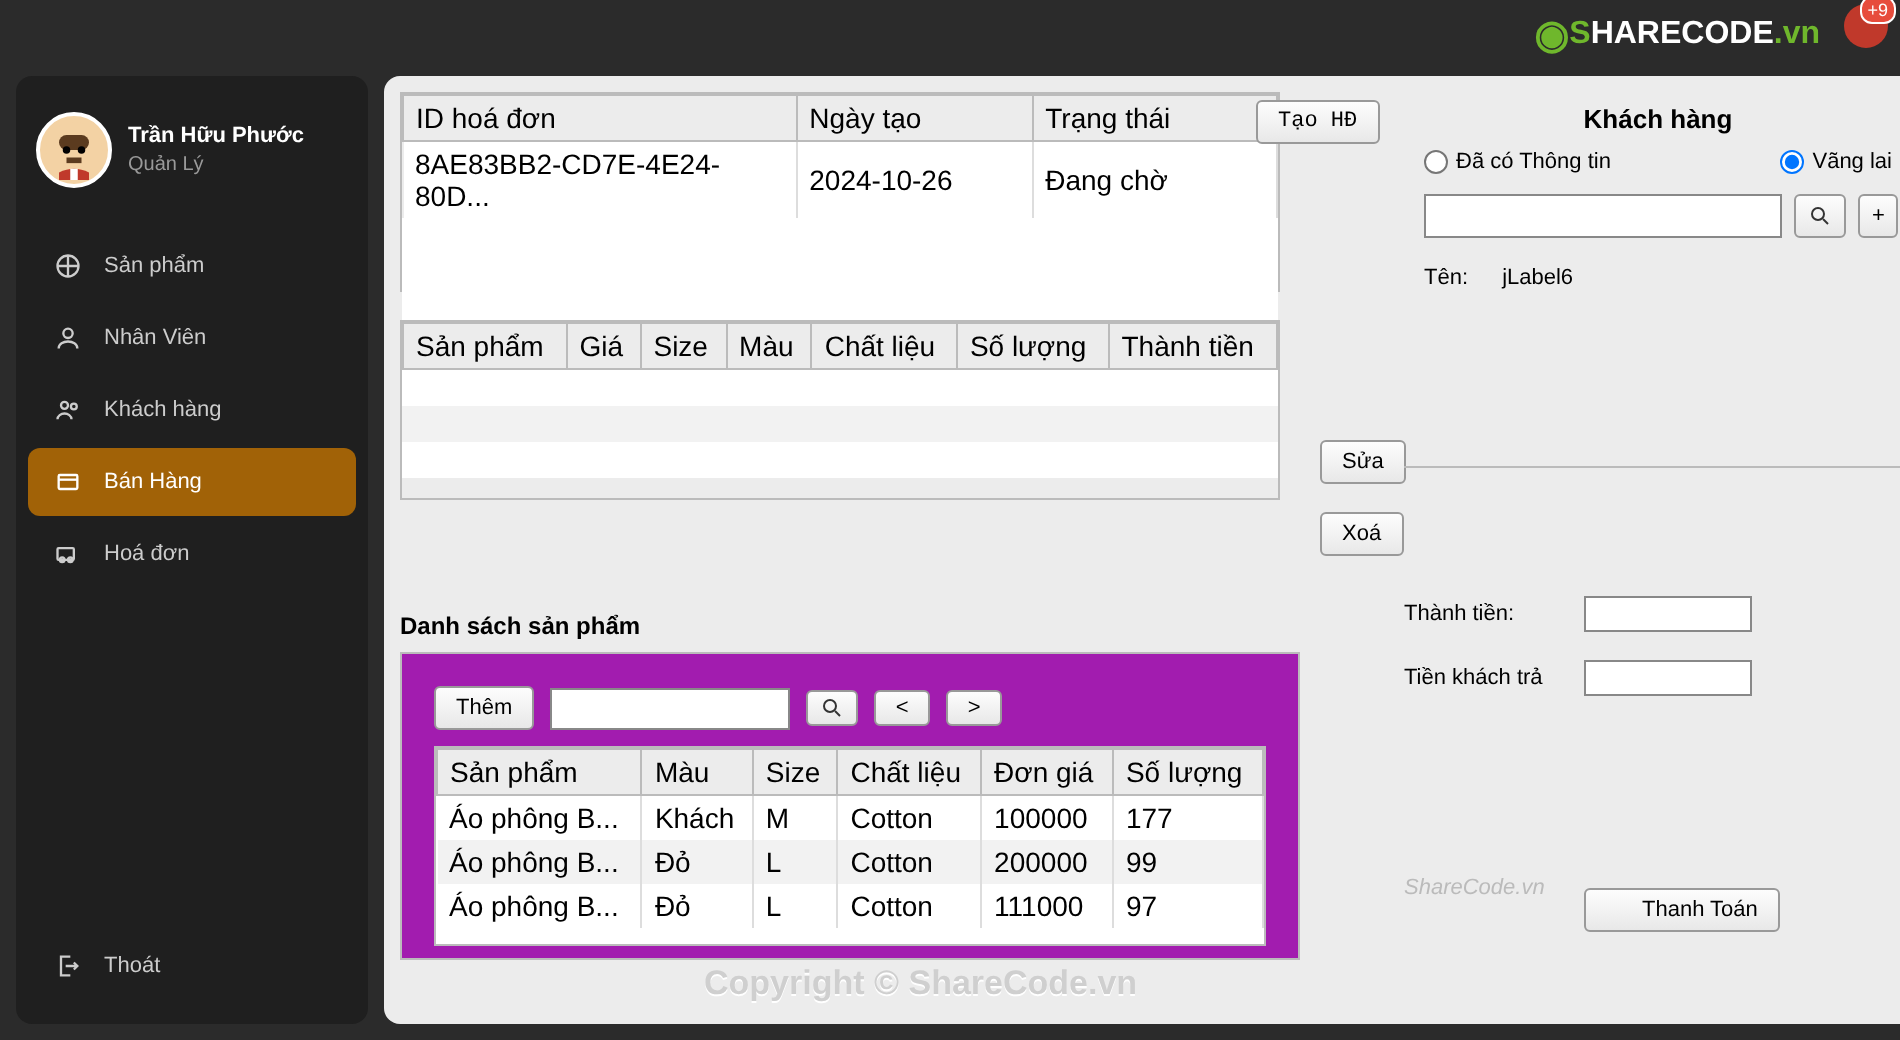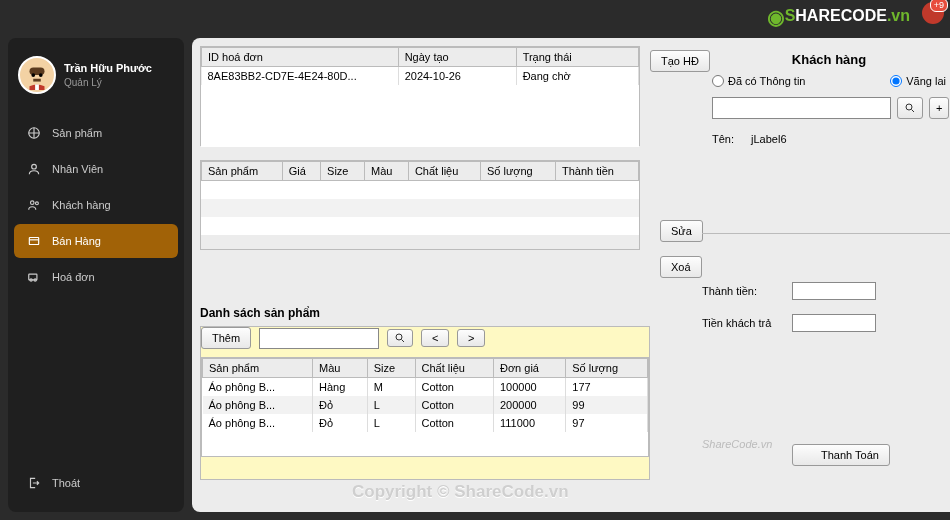--- a/index.html
+++ b/index.html
@@ -20,51 +20,51 @@
 .avatar svg { width:30px; height:30px; }
 .profile-name { font-size:11px; font-weight:bold; color:#fff; }
 .profile-role { font-size:10px; color:#999; margin-top:3px;}
 .nav { margin-top:8px; }
 .nav-item { display:flex; align-items:center; padding:9px 12px; font-size:11px; color:#ccc; cursor:pointer; border-radius:6px; margin:2px 6px;}
 .nav-item.active { background:#a16207; color:#fff; }
 .nav-item .ico { width:16px; height:16px; margin-right:10px; display:inline-flex; align-items:center; justify-content:center; }
 .nav-exit { position:absolute; bottom:10px; left:0; right:0; }
 
 .main { position:absolute; left:192px; top:38px; right:0; bottom:8px; background:#ececec; border-radius:8px 0 0 8px; padding:8px; overflow:hidden; }
-.tbl { width:100%; border-collapse:collapse; font-size:11px; }
+.tbl { width:100%; border-collapse:collapse; font-size:14px; }
 .tbl th { background:#ececec; border:1px solid #bbb; text-align:left; padding:3px 6px; font-weight:normal; }
 .tbl td { border-right:1px solid #ddd; padding:3px 6px; background:#fff; }
 .tbl tr.alt td { background:#f2f2f2; }
 
 .btn { background:linear-gradient(#fdfdfd,#e8e8e8); border:1px solid #999; border-radius:3px; font-size:11px; padding:4px 10px; cursor:pointer; }
 .btn-sm { padding:2px 6px; }
 
 .invoice-area { position:absolute; left:8px; top:8px; width:440px; height:100px; border:1px solid #bbb; }
-.create-btn { position:absolute; left:458px; top:12px; }
+.create-btn { position:absolute; left:436px; top:12px;font-family:Liberation Mono, monospace; }
 .lines-area { position:absolute; left:8px; top:122px; width:440px; height:90px; border:1px solid #bbb; }
 .edit-btn { position:absolute; left:468px; top:182px; }
 .del-btn { position:absolute; left:468px; top:218px; }
 
 .products-label { position:absolute; left:8px; top:268px; font-size:12px; font-weight:bold; }
-.products-area { position:absolute; left:8px; top:288px; width:450px; height:154px; border:1px solid #bbb; padding:0; background:#fef9c3; }
+.products-area { position:absolute; left:8px; top:288px; width:450px; height:154px; border:1px solid #bbb; padding:16px; background:#a21caf; }
 .products-tools { display:flex; align-items:center; gap:8px; margin-bottom:8px; }
 .products-tools input { width:120px; height:21px; border:1px solid #888; padding:2px 4px; background:#fff; }
 .products-tbl-wrap { border:1px solid #bbb; height:100px; background:#fff; overflow:hidden; }
 
 .customer-area { position:absolute; left:510px; top:8px; right:0; height:188px; border-bottom:1px solid #bbb; padding:6px 0 0 6px; }
 .customer-area h3 { text-align:center; font-size:13px; font-weight:bold; margin-bottom:8px; }
 .radio-row { display:flex; justify-content:space-between; padding:0 4px 10px 4px; font-size:11px; }
 .radio-row label { display:flex; align-items:flex-start; gap:4px;}
 .radio-row input { width:12px; height:12px;}
 .search-row { display:flex; gap:6px; padding:0 4px 14px 4px; }
 .search-row input { flex:0 0 130px; height:22px; border:1px solid #888; background:#fff; }
 .name-row { font-size:11px; padding:0 4px; }
 .name-row .lbl { display:inline-block; width:36px;}
 
-.totals-area { position:absolute; left:510px; top:244px; right:8px; }
+.totals-area { position:absolute; left:510px; top:260px; right:8px; }
 .field-row { display:flex; align-items:center; margin-bottom:14px; font-size:11px; }
 .field-row .flabel { width:90px; }
 .field-row input { width:84px; height:18px; border:1px solid #888; background:#fff; }
 .pay-btn { position:absolute; left:600px; top:406px;padding-left:28px; }
 
 .watermark1 { position:absolute; left:510px; top:400px; font-size:11px; color:#bbb; font-style:italic; pointer-events:none; }
 .watermark2 { position:absolute; left:160px; top:444px; font-size:17px; color:#cfcfcf; font-weight:bold; pointer-events:none; text-shadow:0 1px 0 #fff; }
 
 svg { display:block; }
 </style>
@@ -227,21 +227,21 @@
             <th>Màu</th>
             <th>Size</th>
             <th>Chất liệu</th>
             <th>Đơn giá</th>
             <th>Số lượng</th>
           </tr>
             </thead>
           <tbody>
             <tr>
                 <td>Áo phông B...</td>
-                <td>Hàng</td>
+                <td>Khách</td>
                 <td>M</td>
                 <td>Cotton</td>
                 <td>100000</td>
                 <td>177</td>
               </tr>
             <tr class="alt">
                 <td>Áo phông B...</td>
                 <td>Đỏ</td>
                 <td>L</td>
                 <td>Cotton</td>

